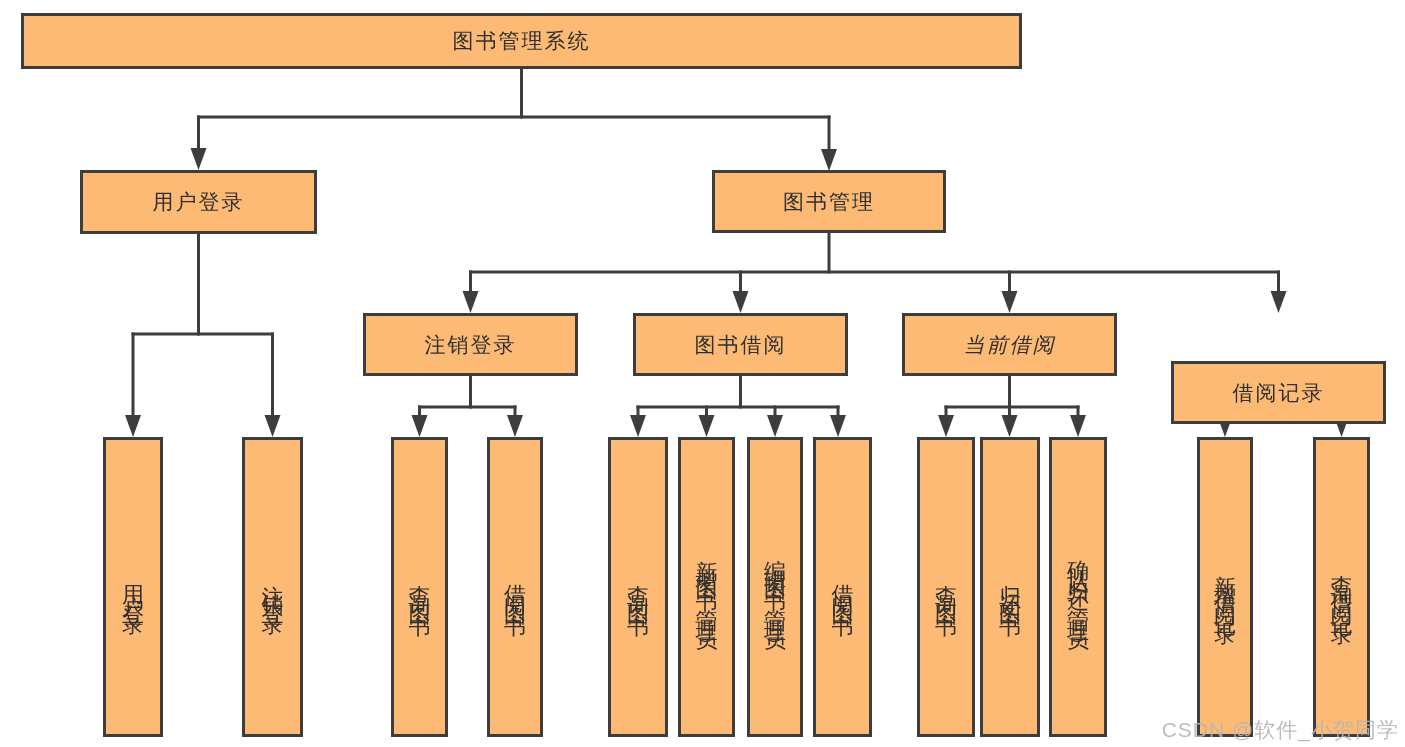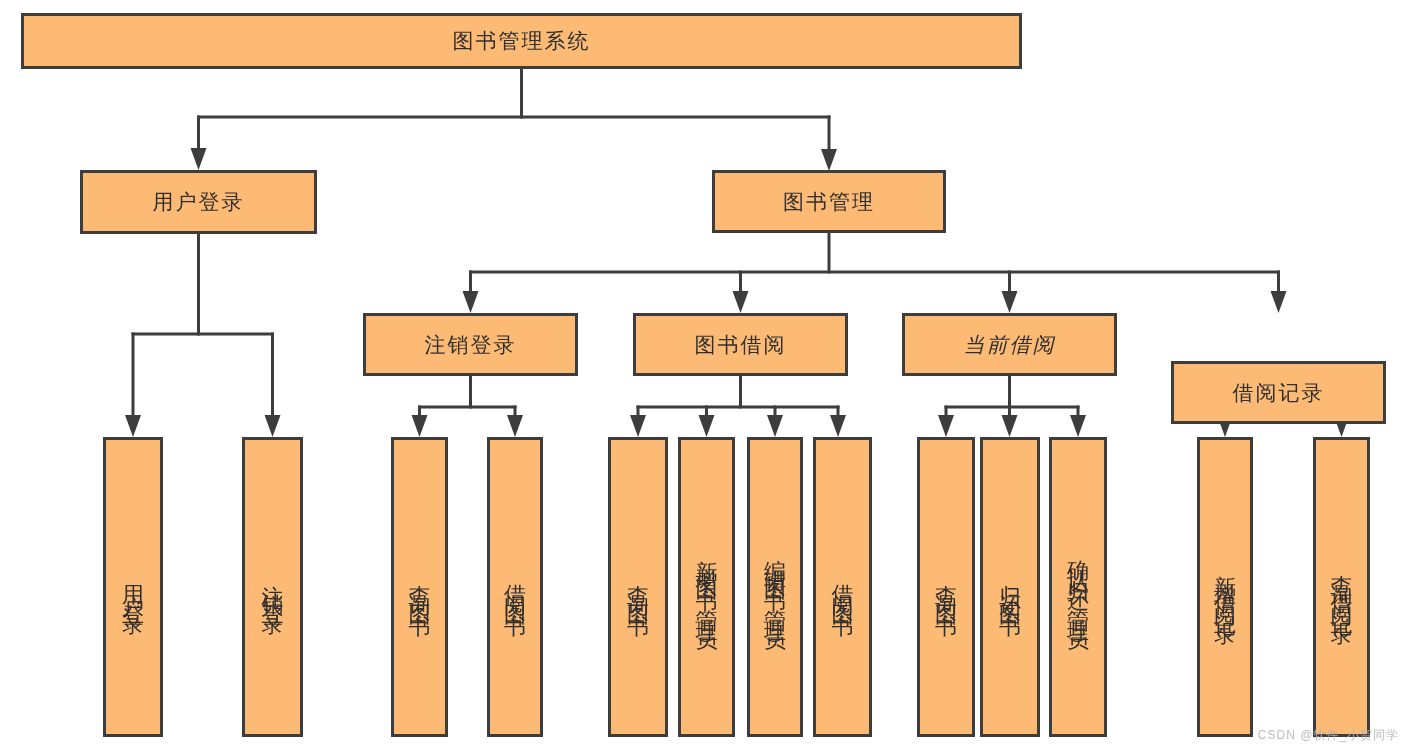--- a/index.html
+++ b/index.html
@@ -52,21 +52,21 @@
     writing-mode: vertical-rl;
     text-orientation: mixed;
     letter-spacing: 10px;
     line-height: 1;
     white-space: nowrap;
   }
   .watermark {
     position: absolute;
     right: 6px;
     bottom: 3px;
-    font-size: 12px;
+    font-size: 21px;
     color: var(--wm);
     letter-spacing: 1px;
     white-space: nowrap;
     z-index: 5;
     opacity: 0.9;
   }
 </style>
 </head>
 <body>
 

